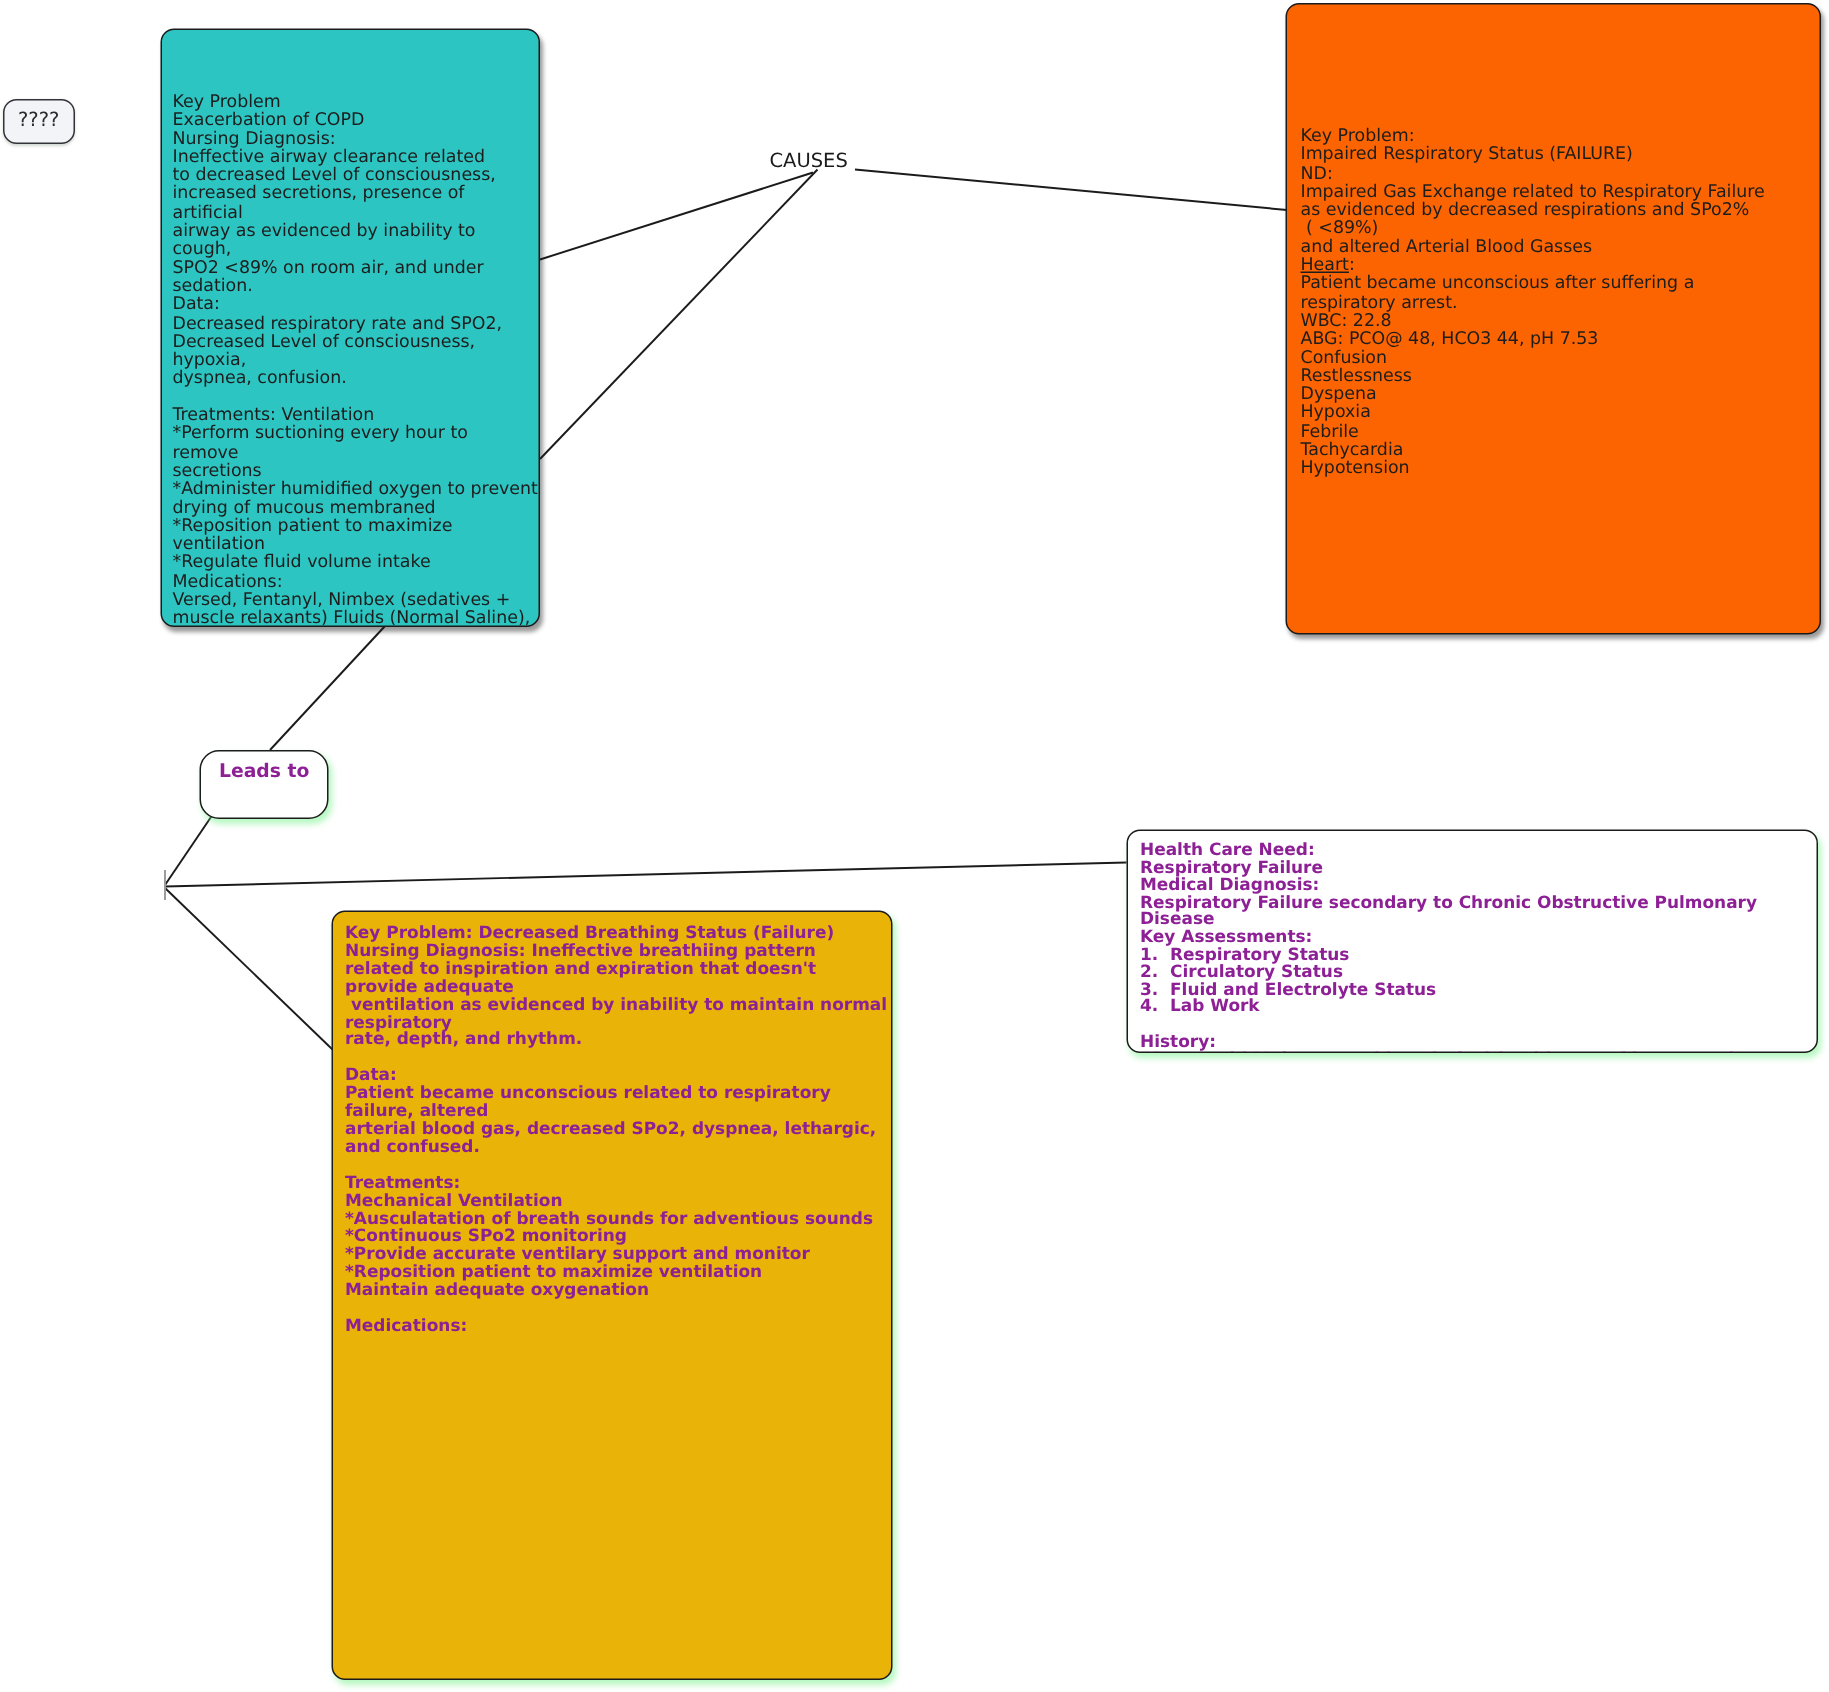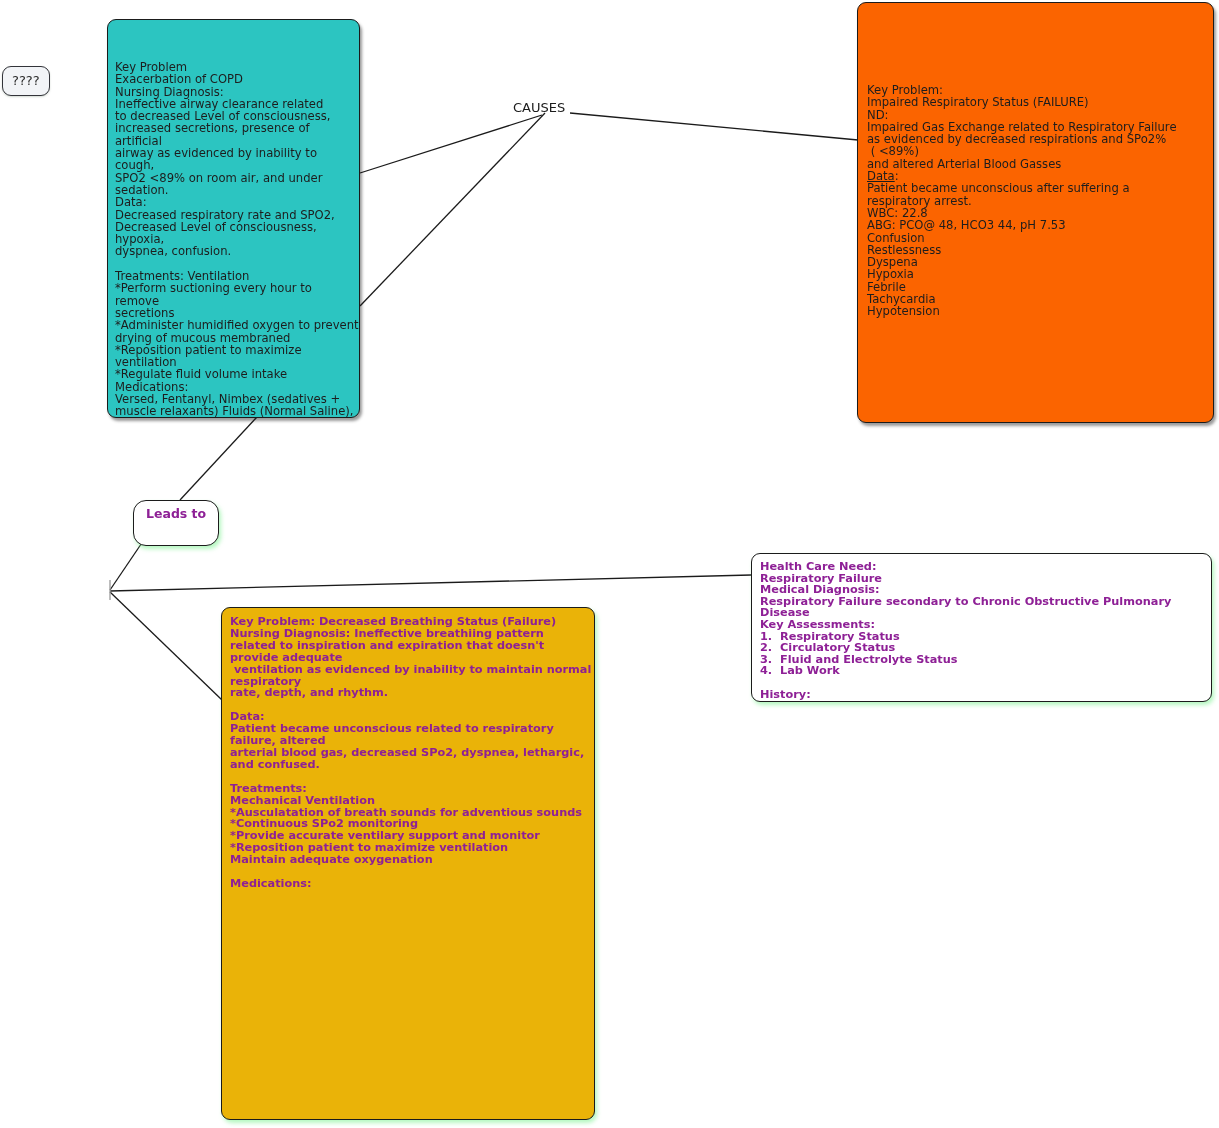--- a/index.html
+++ b/index.html
@@ -185,21 +185,21 @@
   <div class="edge-label" style="left:513px; top:101px;">CAUSES</div>
 
   <div class="node card card-orange" style="left:857px; top:2px; width:357px; height:421px;">
     <div class="body" style="padding:81px 0 0 9px;"><span>Key Problem:
 Impaired Respiratory Status (FAILURE)
 ND:
 Impaired Gas Exchange related to Respiratory Failure
 as evidenced by decreased respirations and SPo2%
  ( &lt;89%)
 and altered Arterial Blood Gasses
-</span><span class="uline">Data</span><span>:
+</span><span class="uline">Heart</span><span>:
 Patient became unconscious after suffering a
 respiratory arrest.
 WBC: 22.8
 ABG: PCO@ 48, HCO3 44, pH 7.53
 Confusion
 Restlessness
 Dyspena
 Hypoxia
 Febrile
 Tachycardia

